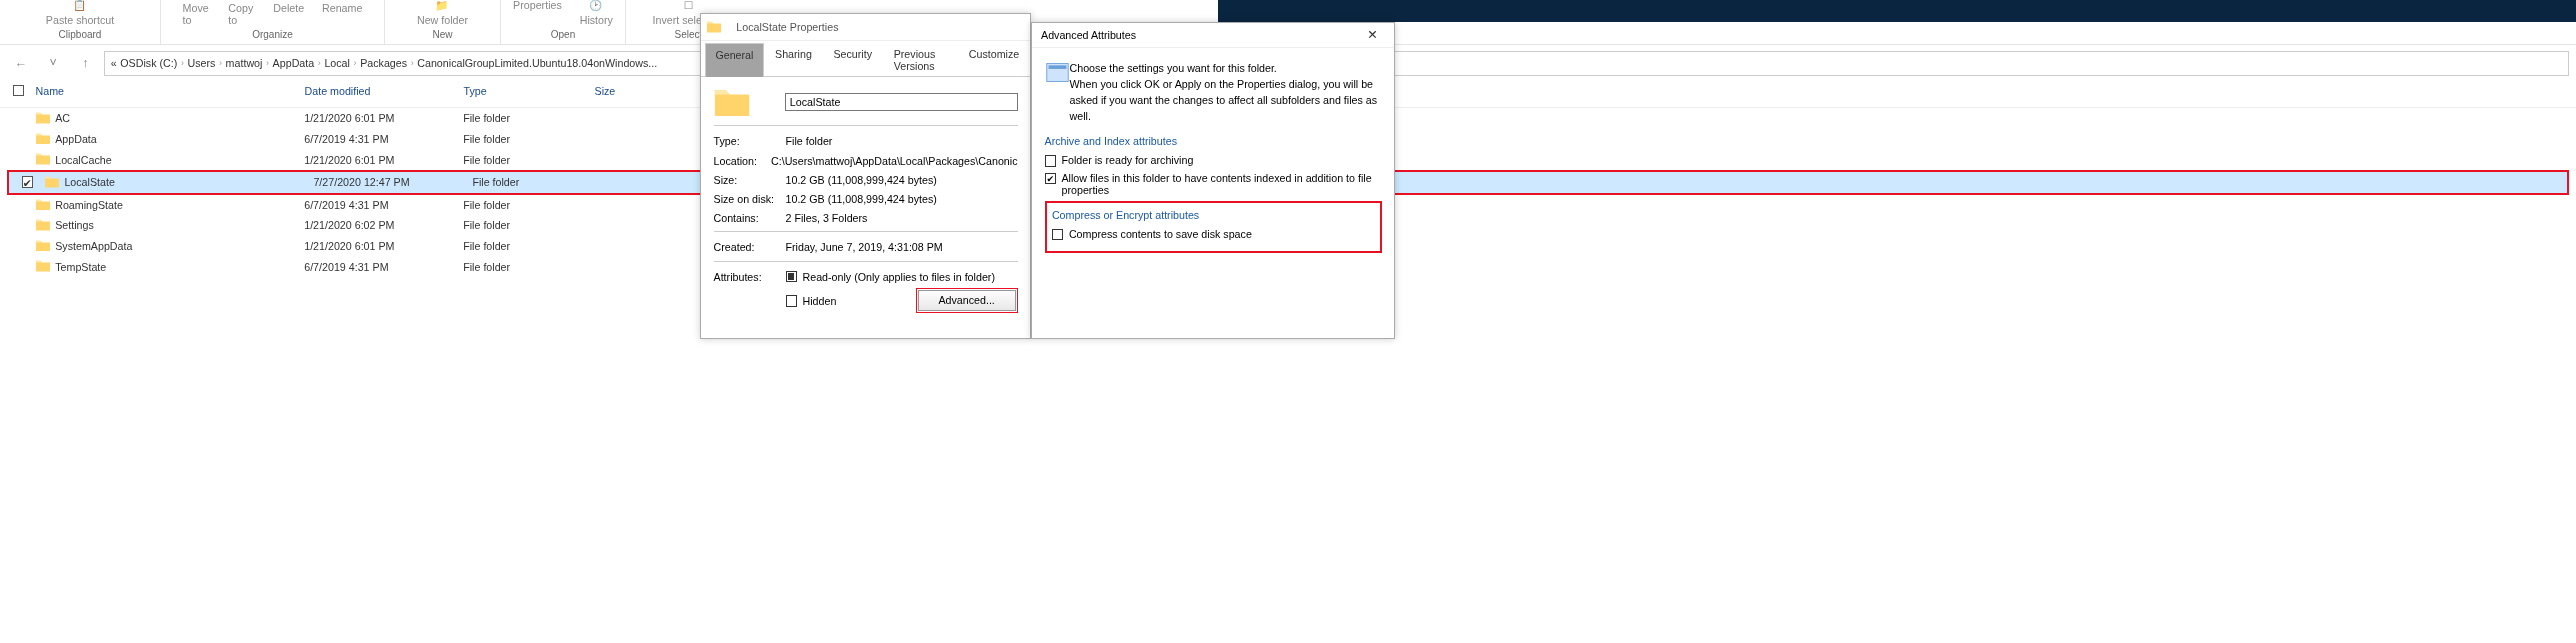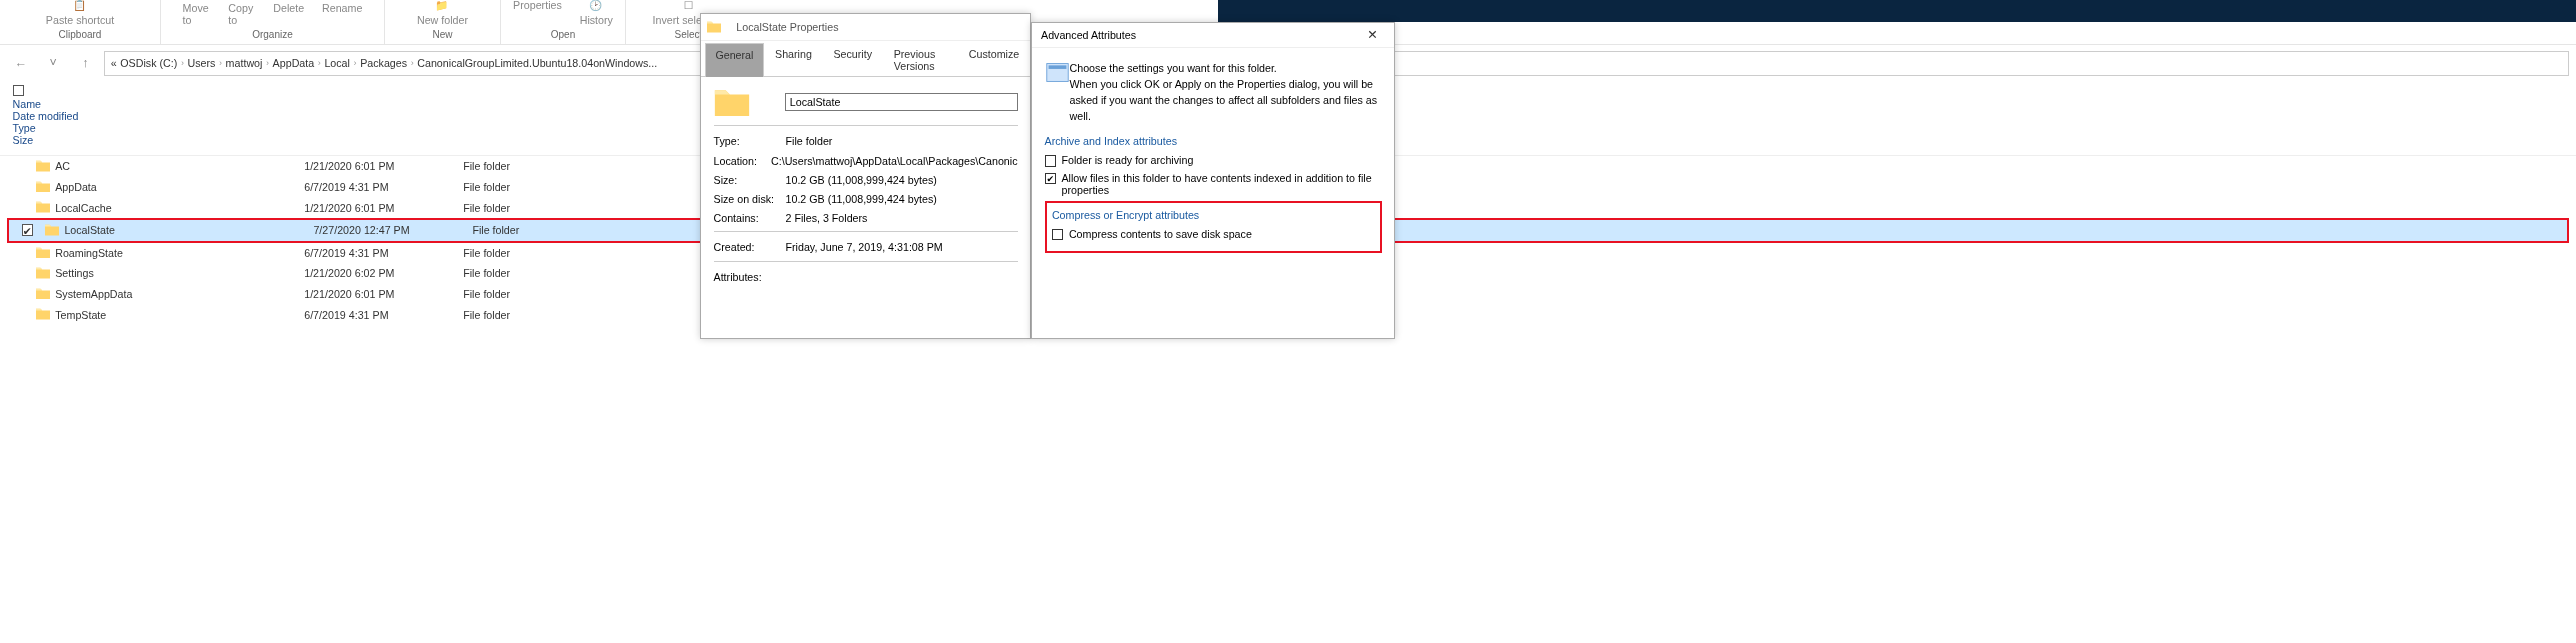--- a/index.html
+++ b/index.html
@@ -6,21 +6,21 @@
 body { background: #fff; width: 2576px; height: 644px; position: relative; color: #000; }
 .ribbon { height: 45px; border-bottom: 0.9px solid #e5e5e5; display: flex; align-items: flex-start; }
 .ribbon-group { display: flex; flex-direction: column; align-items: center; padding: 0 18px; height: 100%; justify-content: flex-end; color: #666; border-right: 0.9px solid #e5e5e5; }
 .ribbon-group .items { display: flex; gap: 10.7px; align-items: flex-start; color: #888; font-size: 9.8px; }
 .ribbon-group .label { font-size: 10px; color: #666; padding: 3.6px 0; }
 .rbitem { display: flex; flex-direction: column; align-items: center; gap: 1.8px; color: #888; font-size: 9.8px; padding: 0 3.6px; }
 .addr { height: 36px; display: flex; align-items: center; padding: 0 7.2px; gap: 5.4px; }
 .navbtn { width: 27px; height: 23px; display: flex; align-items: center; justify-content: center; color: #888; font-size: 12.5px; }
 .breadcrumb { flex: 1; height: 25px; border: 0.9px solid #ccc; display: flex; align-items: center; padding: 0 5.4px; gap: 3.6px; font-size: 10.7px; color: #333; overflow: hidden; white-space: nowrap; }
 .bc-sep { color: #999; font-size: 9px; }
-.cols { display: flex; padding: 3.6px 12.5px 9px 12.5px; color: #005a9e; font-size: 10.7px; border-bottom: 0.9px solid #eee; flex-direction: column; }
+.cols { display: flex; padding: 3.6px 12.5px 9px 12.5px; color: #005a9e; font-size: 10.7px; border-bottom: 0.9px solid #eee; }
 .cols .chk { width: 23px; }
 .cols .c { color: #1a4a8a; }
 .cols .c1 { width: 269px; } .cols .c2 { width: 159px; } .cols .c3 { width: 131px; } .cols .c4 { width: 54px; }
 .rows { }
 .row { display: flex; align-items: center; height: 20.6px; padding: 0 12.5px; font-size: 10.7px; color: #333; }
 .row .chk { width: 23px; display: inline-flex; align-items: center; }
 .row .icon { width: 19.7px; }
 .row .n { width: 249px; }
 .row .d { width: 159px; }
 .row .t { width: 131px; }
@@ -288,20 +288,37 @@
         <span class="pv">2 Files, 3 Folders</span>
       </div>
     <div class="divider"></div>
     <div class="prow">
         <span class="pl">Created:</span>
         <span class="pv">Friday, June 7, 2019, 4:31:08 PM</span>
       </div>
     <div class="divider"></div>
     <div class="prow" style="align-items:flex-start">
       <span class="pl">Attributes:</span>
+      <span class="pv">
+        <div class="attr-row">
+          <span class="tristate">
+              <span class="sq"></span>
+            </span>
+          <span>Read-only (Only applies to files in folder)</span>
+        </div>
+        <div class="attr-row" style="justify-content:space-between">
+          <span style="display:flex;align-items:center;gap:5.4px">
+            <span class="cb"></span>
+            <span>Hidden</span>
+          </span>
+          <span class="highlight-red" style="border-width:1.8px;padding:0.9px">
+            <span class="btn" style="min-width:98px">Advanced...</span>
+          </span>
+        </div>
+      </span>
     </div>
   </div>
 </div>
 
 <div class="dialog dlg-adv">
   <div class="hdr">
     <span>Advanced Attributes</span>
     <span class="close-x">✕</span>
   </div>
   <div class="body">

